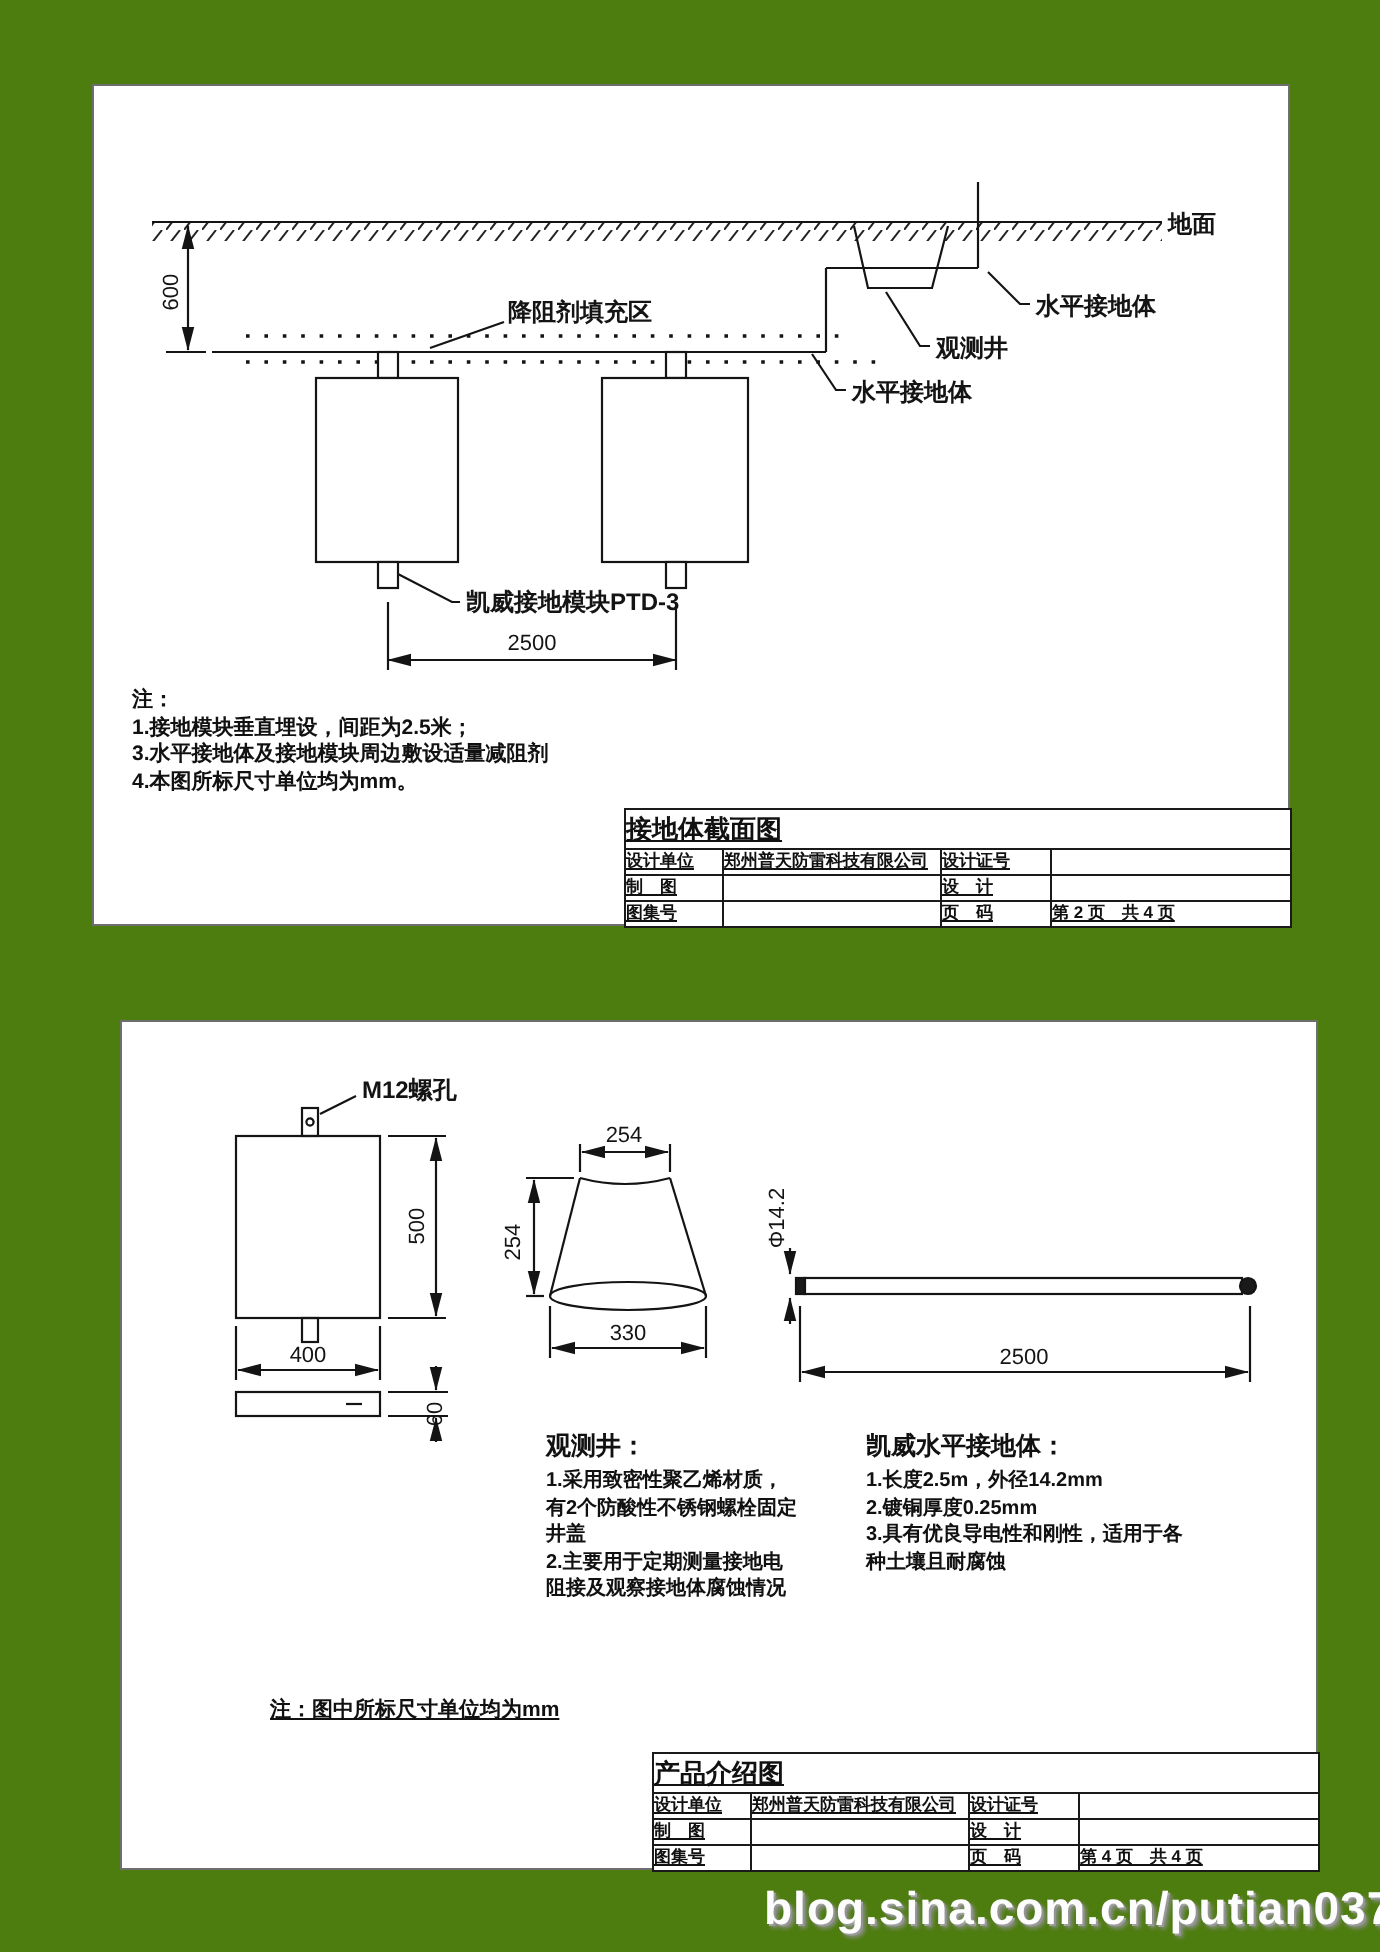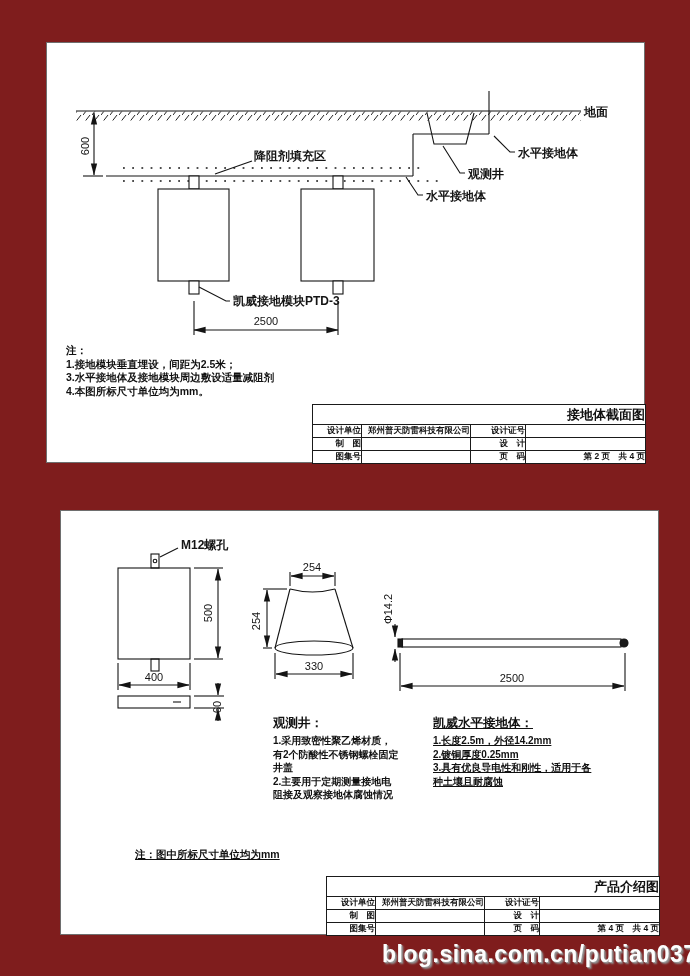--- a/index.html
+++ b/index.html
@@ -1,41 +1,41 @@
 <!DOCTYPE html>
 <html><head>
 <meta charset="utf-8">
 <style>
   * { margin:0; padding:0; box-sizing:border-box; }
   html,body { width:690px; height:976px; background:#ffffff; font-family:"Liberation Sans",sans-serif; color:#111; }
-  .page { position:relative; width:690px; height:976px; background:#7f1d1d; overflow:hidden; }
+  .page { position:relative; width:690px; height:976px; background:#4d7c0f; overflow:hidden; }
 
   .sheet { position:absolute; background:#fff; border:1px solid #6e6e6e; }
   #sheet1 { left:46px; top:42px; width:599px; height:421px; }
   #sheet2 { left:60px; top:510px; width:599px; height:425px; }
   .sheet > svg { position:absolute; left:0; top:0; }
 
   svg text { fill:#141414; font-family:"Liberation Sans",sans-serif; }
   .lbl { font-size:12px; font-weight:600; }
   .dim { font-size:11px; }
 
   .notes { position:absolute; font-size:10.5px; line-height:13.5px; font-weight:600; white-space:nowrap; }
   #notes1 { left:19px; top:301px; }
 
   .spec { position:absolute; white-space:nowrap; }
   .spec .spec-title { font-size:12.5px; font-weight:bold; margin-bottom:2px; }
   .spec .spec-line { font-size:10px; line-height:13.5px; font-weight:600; }
   #spec1 { left:49px; top:204px; }
   #spec2 { left:212px; top:204px; }
-  #spec3 { left:372px; top:204px;text-decoration:underline; }
+  #spec3 { left:372px; top:204px; }
   #note2 { left:74px; top:337px; font-size:10.5px; font-weight:bold; white-space:nowrap;text-decoration:underline; }
 
   table.tb { position:absolute; border-collapse:collapse; table-layout:fixed; width:333px; background:#fff; }
-  table.tb td { border:1px solid #1a1a1a; padding:0; text-align:right; vertical-align:middle;
-                font-weight:bold; font-size:8.5px; overflow:hidden; white-space:nowrap; }
+  table.tb td { border:1px solid #1a1a1a; padding:0; text-align:left; vertical-align:middle;
+                font-weight:bold; font-size:8.5px; overflow:hidden; white-space:nowrap;text-decoration:underline; }
   table.tb tr.tt td { height:20px; font-size:13px; }
   table.tb tr.r td { height:13px; }
   #tblock1 { left:265px; top:361px; }
   #tblock2 { left:265px; top:365px; }
   td.val { font-size:9px; }
 
   .watermark { position:absolute; left:382px; top:941px; font-size:23px; letter-spacing:0.5px;
                color:#fdfdfd; font-weight:bold;
                text-shadow:2px 2px 2px #8f8f8f, 1px 1px 0 #b5b5b5; white-space:nowrap; }
 </style>

